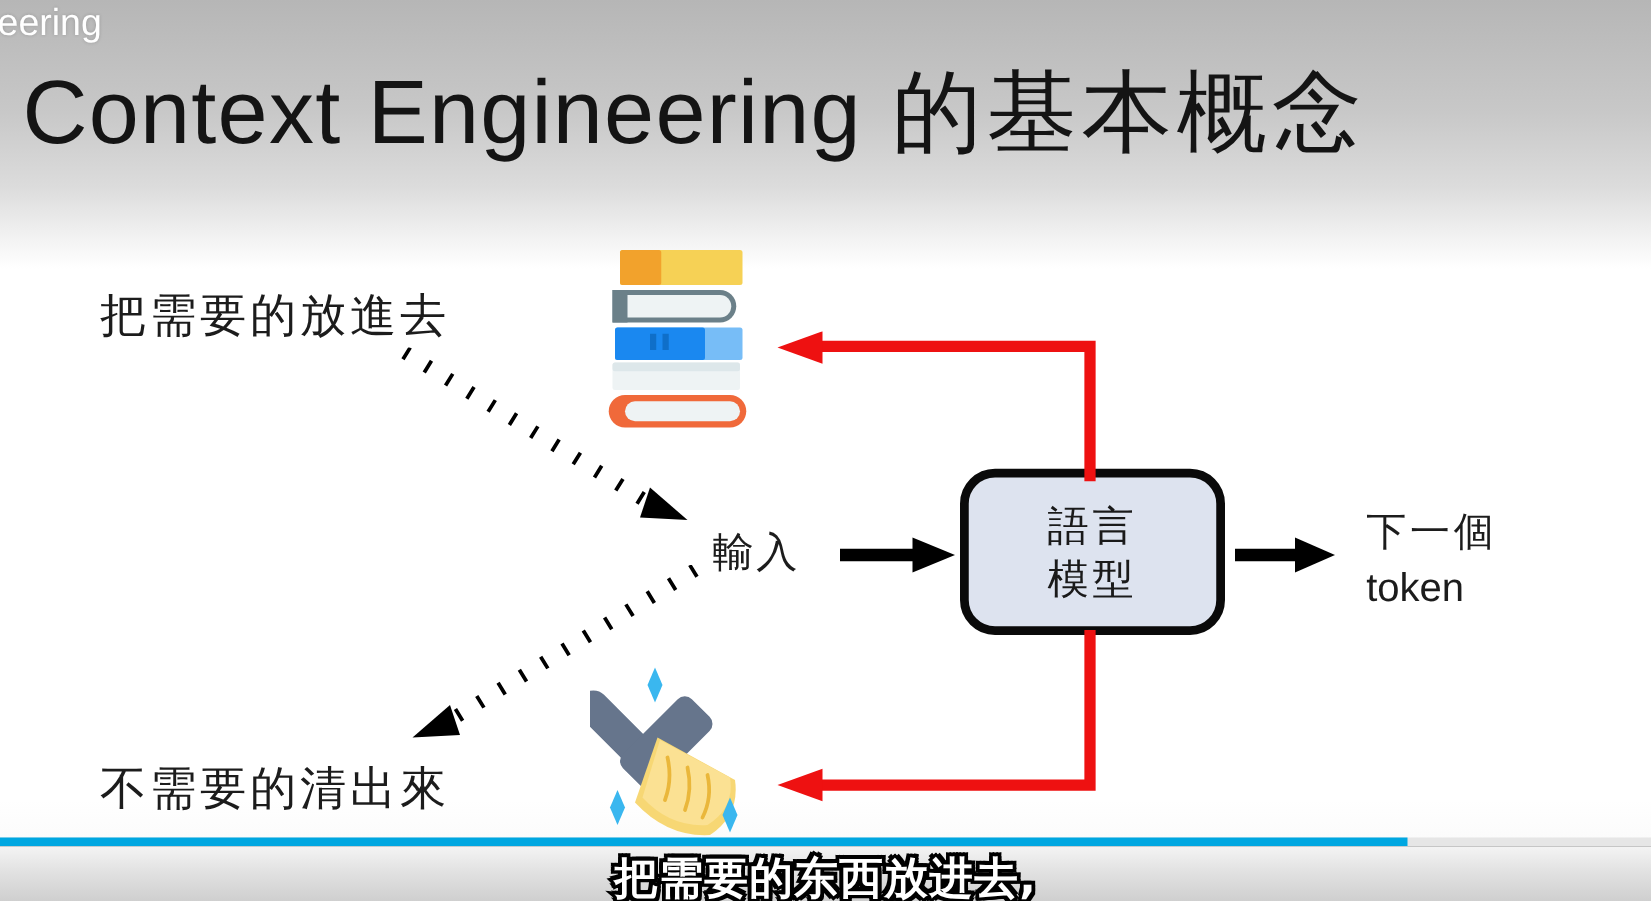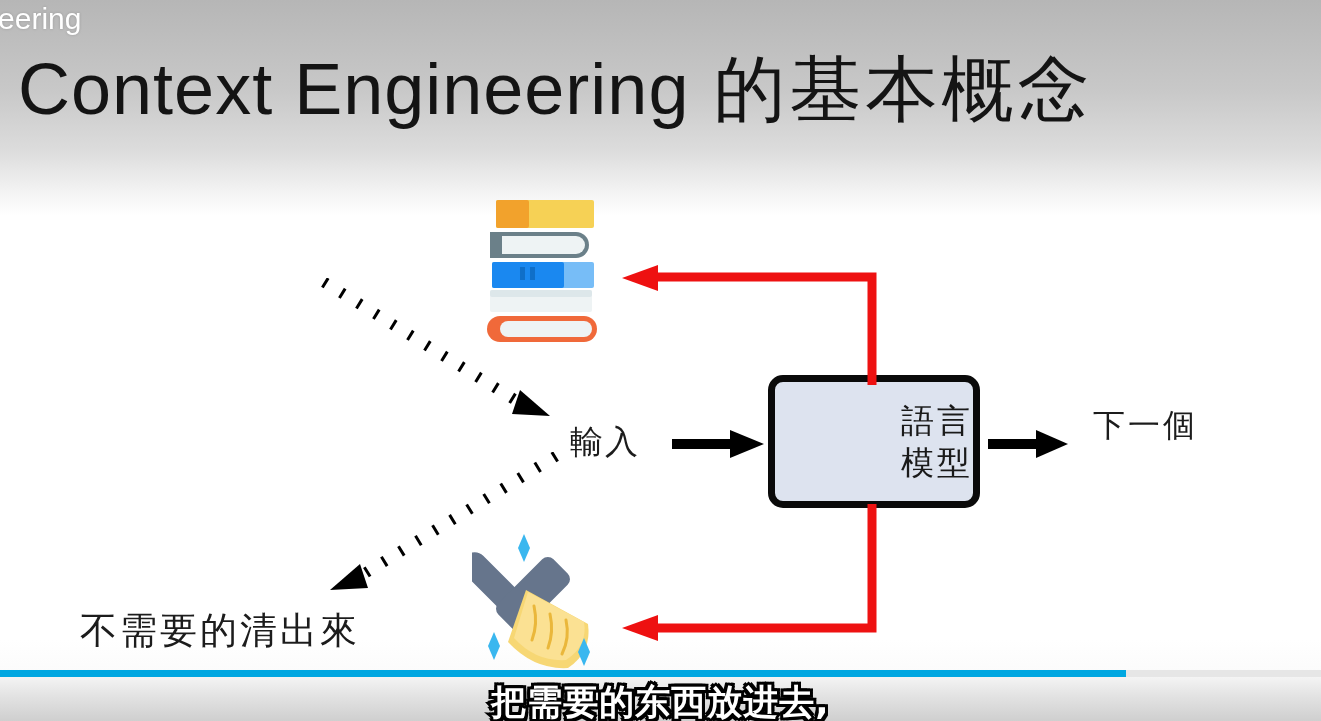--- a/index.html
+++ b/index.html
@@ -87,25 +87,25 @@
   #label-next-token .l1 { letter-spacing: 3px; display:block; }
   #label-next-token .l2 { display:block; font-family: "Liberation Sans", sans-serif; letter-spacing: 0px; }
 
   
   #lm-box {
     position: absolute;
     left: 768px; top: 375px;
     width: 212px; height: 133px;
     box-sizing: border-box;
     border: 7px solid #0a0a0a;
-    border-radius: 15px;
+    border-radius: 28px;
     background: #dde3ef;
     display: flex;
     flex-direction: column;
-    align-items: flex-end;
+    align-items: center;
     justify-content: center;
   }
   #lm-box .lm-line {
     font-family: "DejaVu Sans", sans-serif;
     font-size: 33px;
     line-height: 42px;
     color: #1a1a1a;
     letter-spacing: 3px;
   }
 
@@ -174,20 +174,21 @@
 <body>
 
 <div id="stage">
 
   <div id="slide">
 
     <div id="player-title">gineering</div>
 
     <div id="slide-title"><span>Context Engineering</span><span class="cjk" style="margin-left:24px;">的基本概念</span></div>
 
+    <div class="cjk-label" id="label-put-in">把需要的放進去</div>
     <div class="cjk-label" id="label-clear-out">不需要的清出來</div>
 
     <div id="icon-books">
       <svg width="130" height="150" viewBox="0 0 130 150" xmlns="http://www.w3.org/2000/svg">
 
         <rect x="18" y="4" width="98" height="28" rx="2" fill="#f6d155"></rect>
         <rect x="18" y="4" width="33" height="28" rx="2" fill="#f2a22c"></rect>
 
         <path d="M12 36 h86 a13 13 0 0 1 0 26 h-86 z" fill="#6b8089"></path>
         <path d="M20 40 h78 a9 9 0 0 1 0 18 h-78 z" fill="#eef3f4"></path>
@@ -257,20 +258,21 @@
 
     <div class="solid-arrow" id="arrow-out">
       <svg width="80" height="32" viewBox="0 0 80 32" xmlns="http://www.w3.org/2000/svg">
         <line x1="0" y1="16" x2="52" y2="16" stroke="#000" stroke-width="10"></line>
         <polygon points="48,2 80,16 48,30" fill="#000"></polygon>
       </svg>
     </div>
 
     <div id="label-next-token">
       <span class="l1">下一個</span>
+      <span class="l2">token</span>
     </div>
 
     <div class="red-arrow" id="red-top">
       <svg width="280" height="130" viewBox="0 0 280 130" xmlns="http://www.w3.org/2000/svg">
         <polyline points="252,120 252,12 32,12" fill="none" stroke="#ee1111" stroke-width="9"></polyline>
         <polygon points="38,0 2,13 38,26" fill="#ee1111"></polygon>
       </svg>
     </div>
 
     <div class="red-arrow" id="red-bottom">

